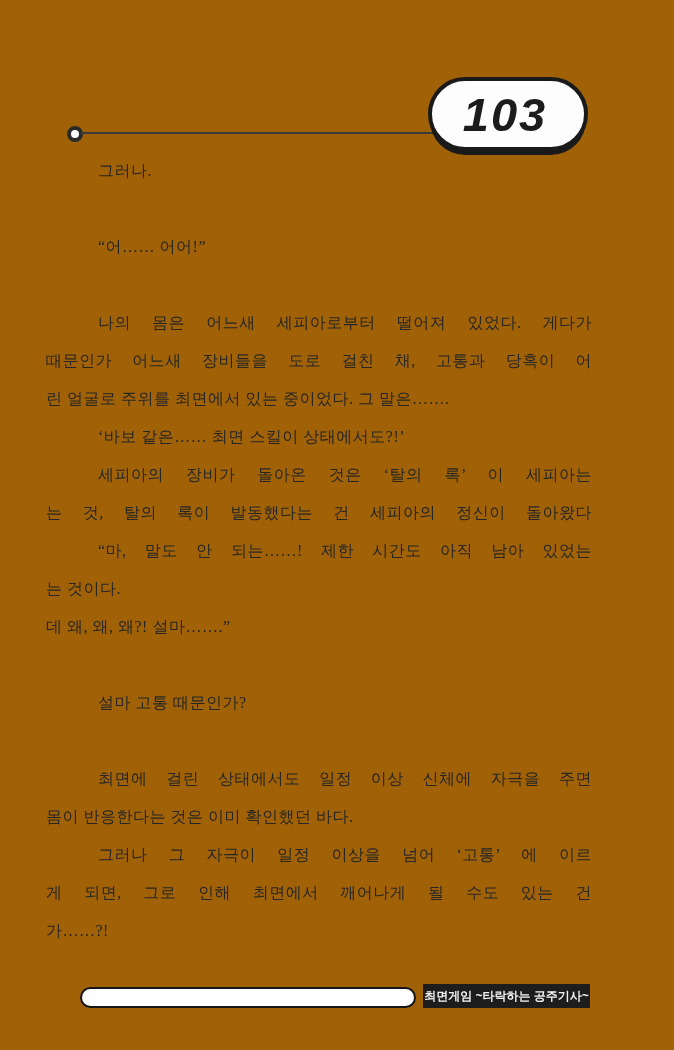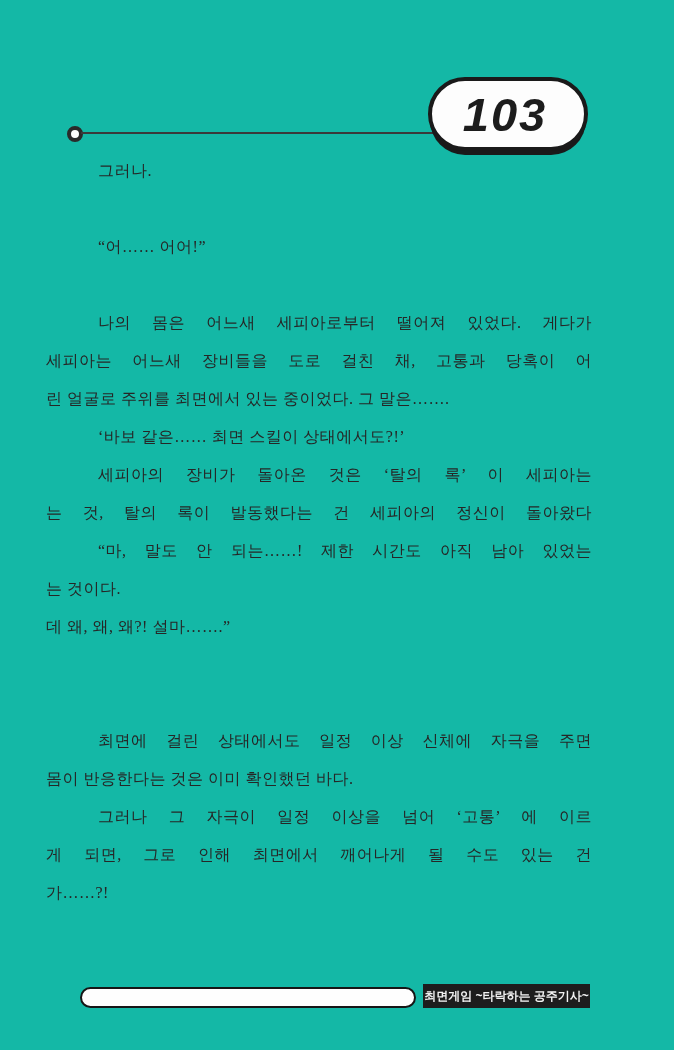--- a/index.html
+++ b/index.html
@@ -1,19 +1,19 @@
 <!DOCTYPE html>
 <html><head>
 <meta charset="utf-8">
 <style>
   html,body{margin:0;padding:0;}
   body{width:674px;height:1050px;overflow:hidden;background:#e8e8e8;}
   .page{
     position:relative;width:674px;height:1050px;
-    background:#14b8a6;
+    background:#a16207;
     font-family:"Liberation Serif","DejaVu Serif",serif;
     color:#262626;
   }
   
   .header-circle{
     position:absolute;left:67px;top:126px;
     width:8px;height:8px;border:4px solid #2a2a2a;border-radius:50%;
     background:#fdfdfd;
   }
   .header-rule{
@@ -71,29 +71,30 @@
   <div class="page-number-badge">
     <span class="page-number">103</span>
   </div>
 
   <div class="body-text">
     <div class="line ind">그러나.</div>
     <div class="line blank"></div>
     <div class="line ind">“어…… 어어!”</div>
     <div class="line blank"></div>
     <div class="line ind fill">나의 몸은 어느새 세피아로부터 떨어져 있었다. 게다가</div>
-    <div class="line fill">세피아는 어느새 장비들을 도로 걸친 채, 고통과 당혹이 어</div>
+    <div class="line fill">때문인가 어느새 장비들을 도로 걸친 채, 고통과 당혹이 어</div>
     <div class="line">린 얼굴로 주위를 최면에서 있는 중이었다. 그 말은…….</div>
     <div class="line ind">‘바보 같은…… 최면 스킬이 상태에서도?!’</div>
     <div class="line ind fill">세피아의 장비가 돌아온 것은 ‘탈의 록’ 이 세피아는</div>
     <div class="line fill">는 것, 탈의 록이 발동했다는 건 세피아의 정신이 돌아왔다</div>
     <div class="line ind fill">“마, 말도 안 되는……! 제한 시간도 아직 남아 있었는</div>
     <div class="line">는 것이다.</div>
     <div class="line">데 왜, 왜, 왜?! 설마…….”</div>
     <div class="line blank"></div>
+    <div class="line ind">설마 고통 때문인가?</div>
     <div class="line blank"></div>
     <div class="line ind fill">최면에 걸린 상태에서도 일정 이상 신체에 자극을 주면</div>
     <div class="line">몸이 반응한다는 것은 이미 확인했던 바다.</div>
     <div class="line ind fill">그러나 그 자극이 일정 이상을 넘어 ‘고통’ 에 이르</div>
     <div class="line fill">게 되면, 그로 인해 최면에서 깨어나게 될 수도 있는 건</div>
     <div class="line">가……?!</div>
   </div>
 
   <div class="footer-box"></div>
   <div class="footer-series-badge">

